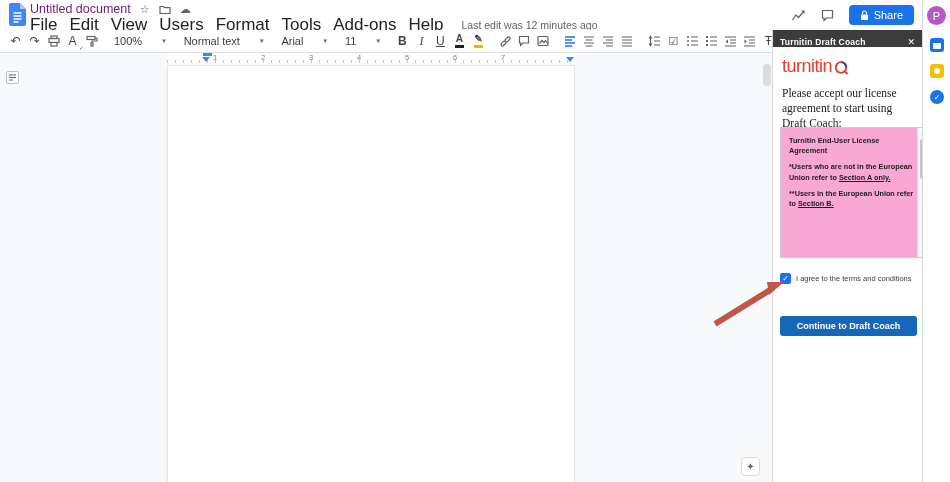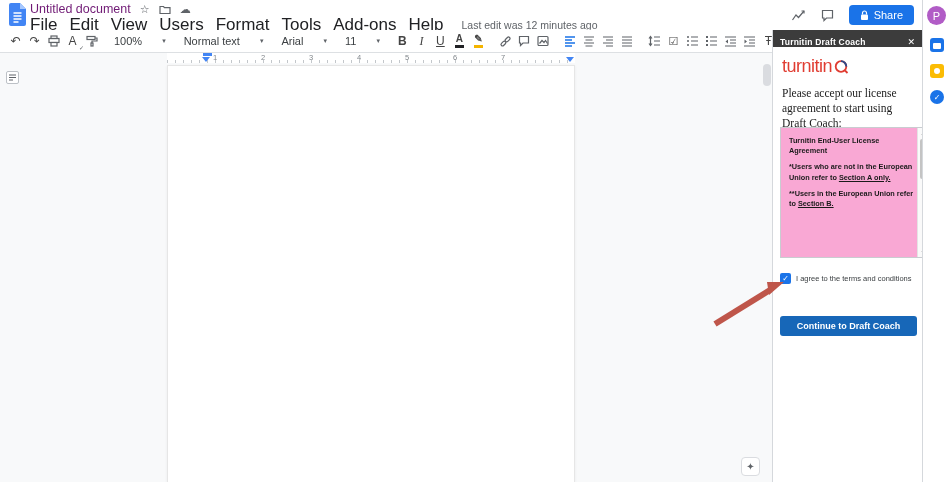--- a/index.html
+++ b/index.html
@@ -47,21 +47,21 @@
   .page{position:absolute;left:167px;top:2px;width:408px;height:417px;background:#fff;border:1px solid #e6e6e6;border-bottom:none;box-shadow:0 1px 3px rgba(0,0,0,.06);cursor:text}
   .vthumb{position:absolute;left:763px;top:1px;width:8px;height:22px;background:#dadce0;border-radius:4px;cursor:pointer}
   .explore{position:absolute;left:741px;top:394px;width:19px;height:19px;border:1px solid #dadce0;border-radius:4px;background:#fff;color:#5f6368;font-size:10px;display:flex;align-items:center;justify-content:center;cursor:pointer}
   .outline{position:absolute;left:6px;top:8px;cursor:pointer}
 
   
   .sidebar{position:absolute;left:772px;top:30px;width:150px;height:452px;background:#fff;border-left:1px solid #d5d8dc}
   .sb-head{height:17px;background:#3c3c3c;display:flex;align-items:flex-end;padding:0 7px}
   .sb-title{color:#fff;font-size:8.5px;font-weight:700;letter-spacing:.2px}
   .sb-close{margin-left:auto;color:#fff;font-size:9px;cursor:pointer}
-  .logo-row{position:absolute;left:9px;top:27px;display:flex;align-items:center;gap:2px}
+  .logo-row{position:absolute;left:9px;top:27px;display:flex;align-items:flex-end;gap:2px}
   .logo-text{font-size:18px;color:#e03c31;font-weight:500;letter-spacing:-.5px;line-height:1}
   .sb-heading{position:absolute;left:9px;top:56px;width:134px;font-family:"Liberation Serif",serif;font-size:11.5px;line-height:1.3;color:#1b1b1b}
   .lic{position:absolute;left:7px;top:97px;width:148px;height:131px;border:1px solid #c9ccd0;background:#f9a8d4}
   .lic-inner{position:absolute;left:0;top:0;right:10px;bottom:0;padding:8px 3px 4px 8px;overflow:hidden}
   .lic p{margin:0 0 6px;font-size:7.3px;line-height:1.4;color:#1a1a1a;font-weight:700}
   .lic p.gray{font-weight:400;color:#555}
   .u{text-decoration:underline;color:inherit;cursor:pointer}
   .lic-scroll{position:absolute;right:0;top:0;bottom:0;width:10px;border-left:1px solid #e4e4e4;background:#fafafa}
   .sa{position:absolute;left:1px;width:8px;text-align:center;font-size:5px;color:#777;cursor:pointer}
   .sa.up{top:2px}.sa.dn{bottom:2px}

